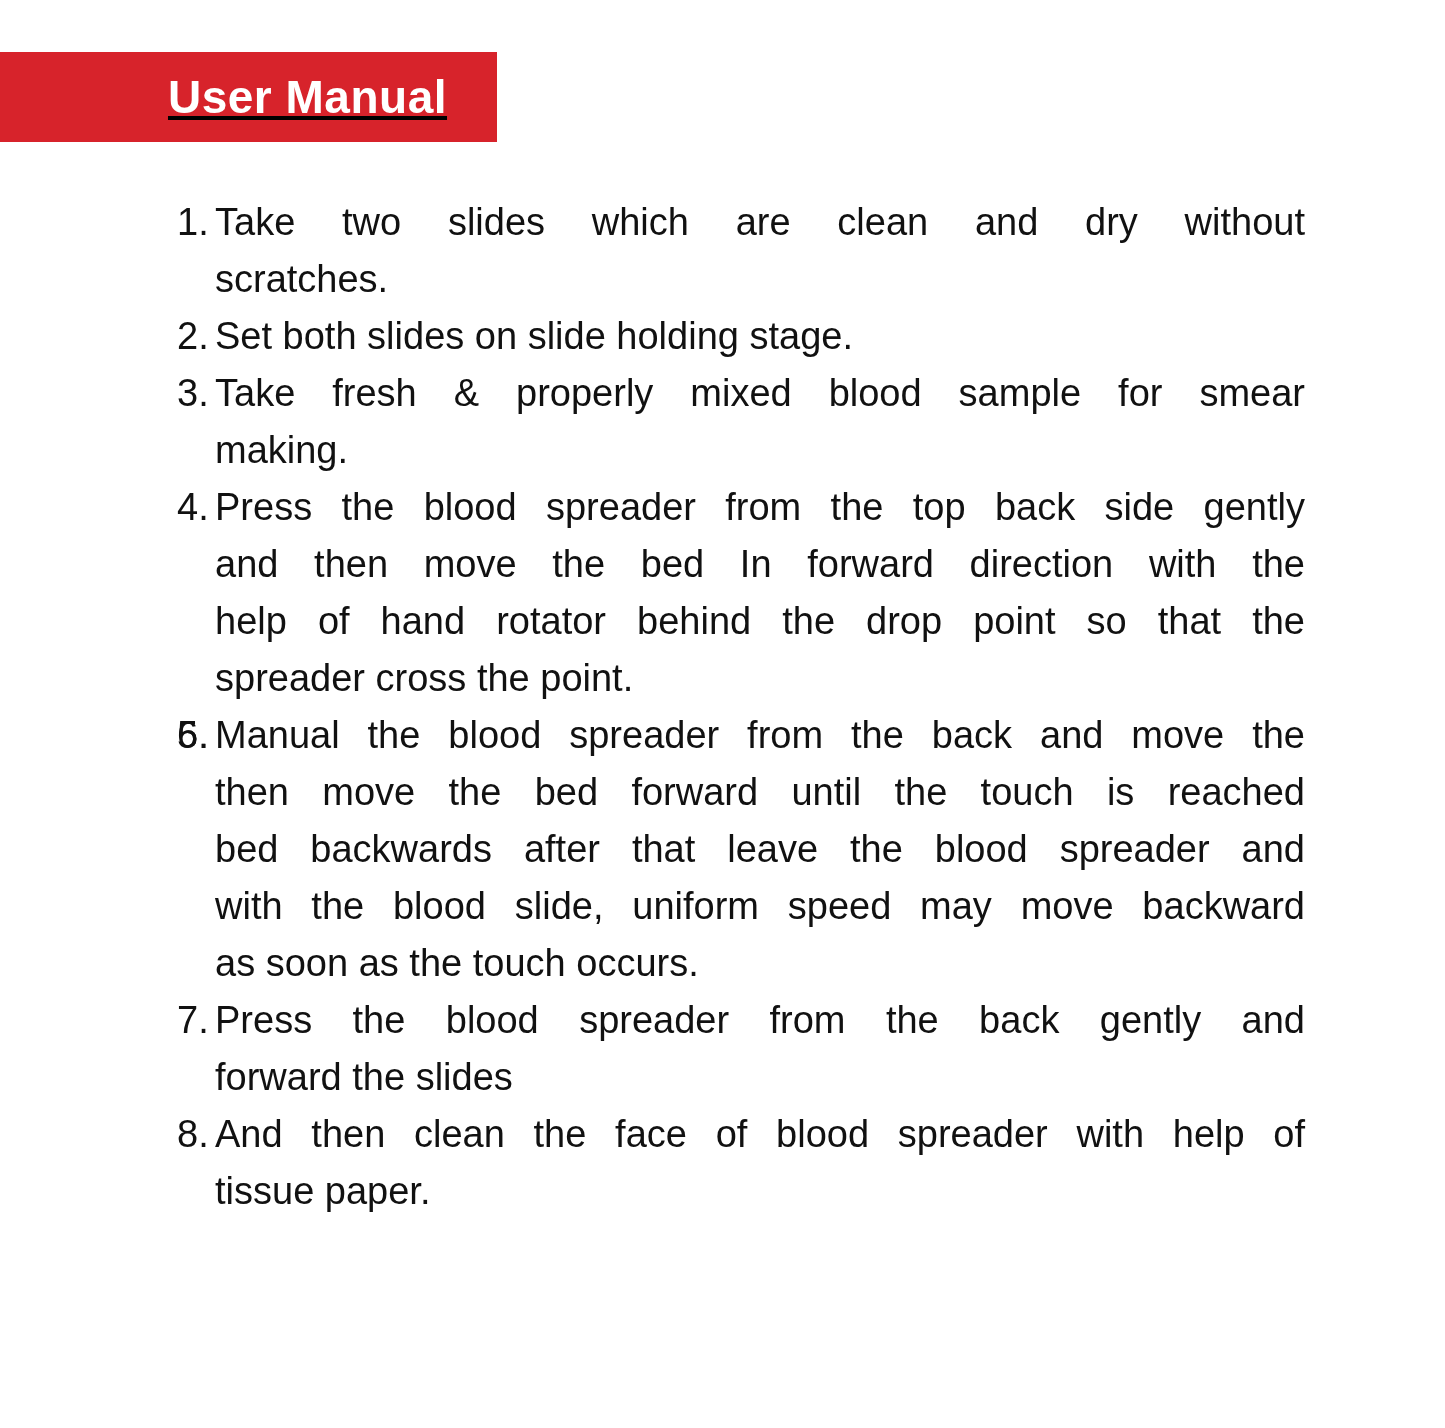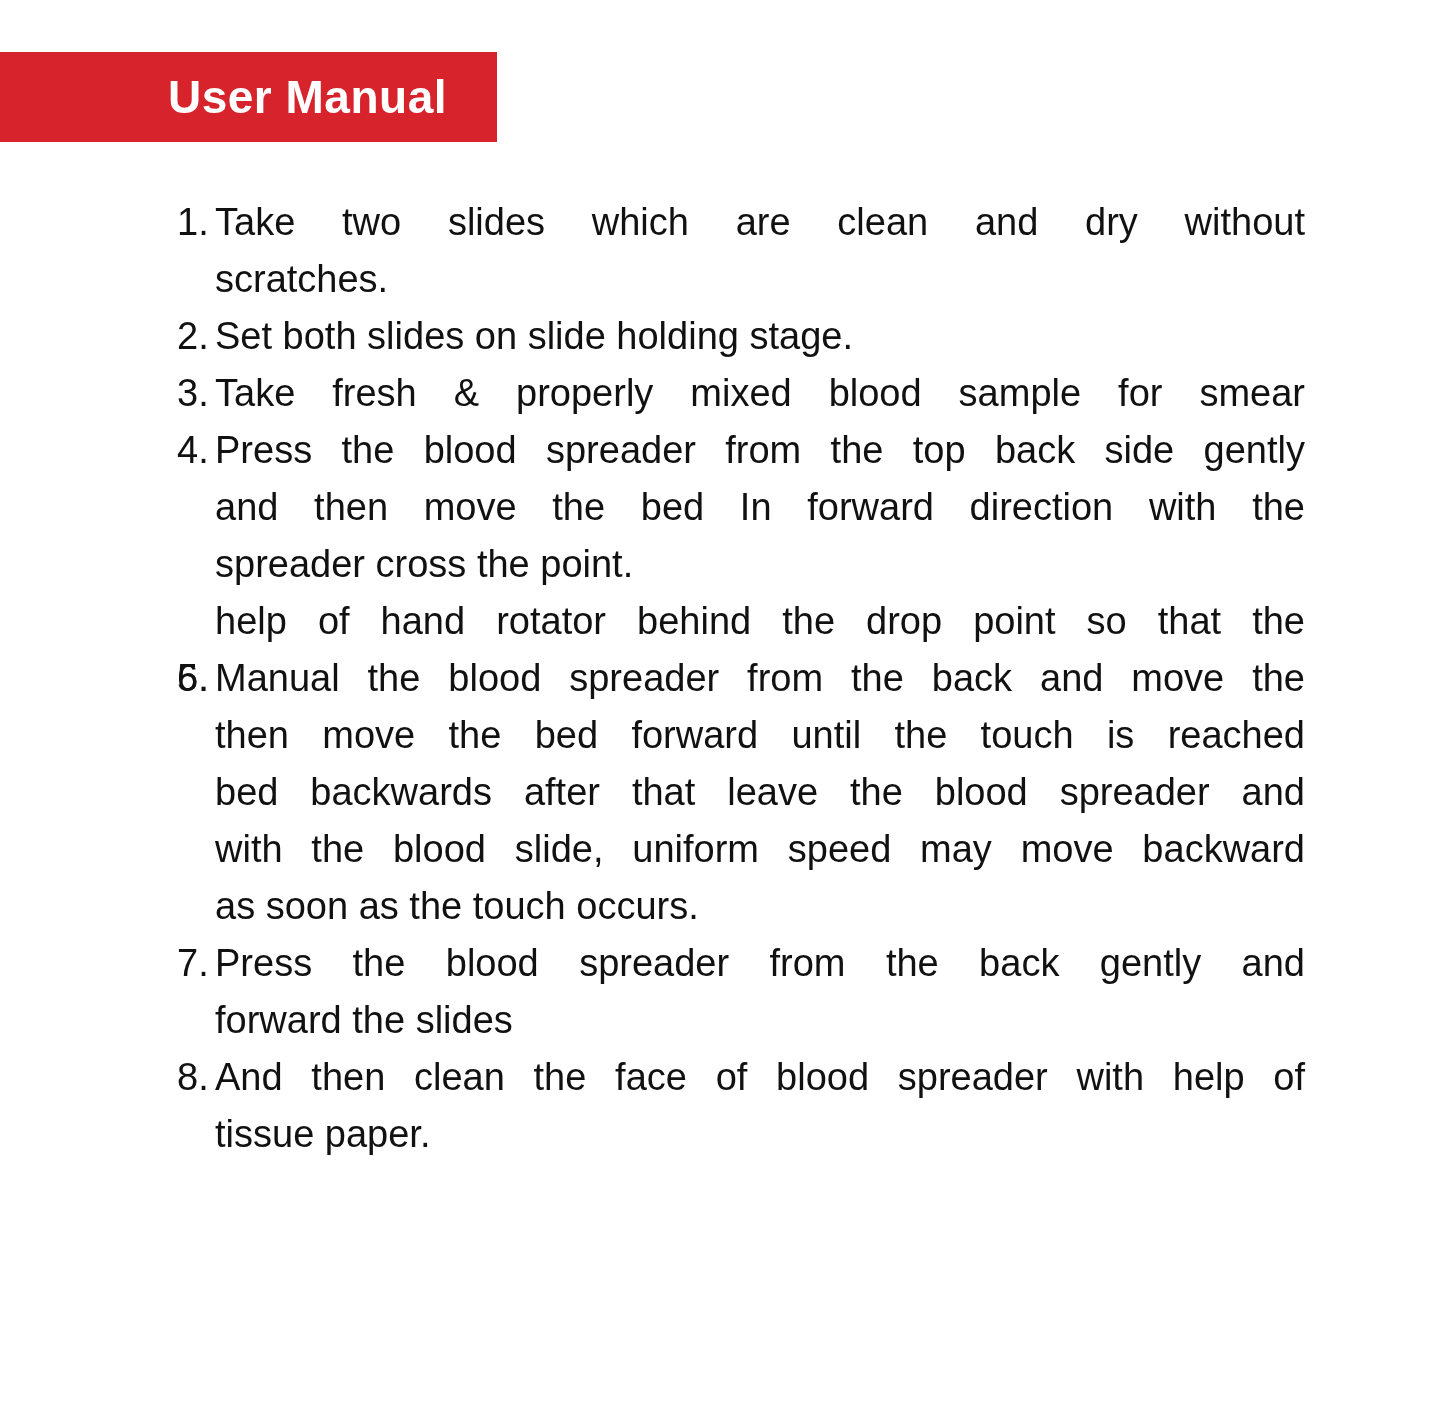--- a/index.html
+++ b/index.html
@@ -19,20 +19,21 @@
     left: 0;
     top: 52px;
     width: 497px;
     height: 90px;
     background: #d7232b;
     display: flex;
     align-items: center;
     justify-content: center;
     padding-left: 118px;
     box-sizing: border-box;
+    text-decoration: underline;
   }
   .banner-title {
     color: #ffffff;
     font-size: 46px;
     font-weight: 700;
     letter-spacing: 0.5px;
     white-space: nowrap;
   }
   .doc-list {
     position: absolute;
@@ -64,24 +65,25 @@
 
 <div class="banner">
   <span class="banner-title">User Manual</span>
 </div>
 
 <div class="doc-list">
     <div class="line fill"><span class="marker">1.</span><span>Take two slides which are clean and dry without</span></div>
     <div class="line"><span>scratches.</span></div>
     <div class="line"><span class="marker">2.</span><span>Set both slides on slide holding stage.</span></div>
     <div class="line fill"><span class="marker">3.</span><span>Take fresh &amp; properly mixed blood sample for smear</span></div>
+    <div class="line"><span>making.</span></div>
     <div class="line fill"><span class="marker">4.</span><span>Press the blood spreader from the top back side gently</span></div>
     <div class="line fill"><span>and then move the bed In forward direction with the</span></div>
+    <div class="line fill"><span>help of hand rotator behind the drop point so that the</span></div>
     <div class="line"><span>spreader cross the point.</span></div>
-    <div class="line fill"><span>help of hand rotator behind the drop point so that the</span></div>
     <div class="line fill"><span class="marker">5.</span></div>
     <div class="line fill"><span class="marker">6.</span><span>Manual the blood spreader from the back and move the</span></div>
     <div class="line fill"><span>then move the bed forward until the touch is reached</span></div>
     <div class="line fill"><span>bed backwards after that leave the blood spreader and</span></div>
     <div class="line fill"><span>with the blood slide, uniform speed may move backward</span></div>
     <div class="line"><span>as soon as the touch occurs.</span></div>
     <div class="line fill"><span class="marker">7.</span><span>Press the blood spreader from the back gently and</span></div>
     <div class="line"><span>forward the slides</span></div>
     <div class="line fill"><span class="marker">8.</span><span>And then clean the face of blood spreader with help of</span></div>
     <div class="line"><span>tissue paper.</span></div>

